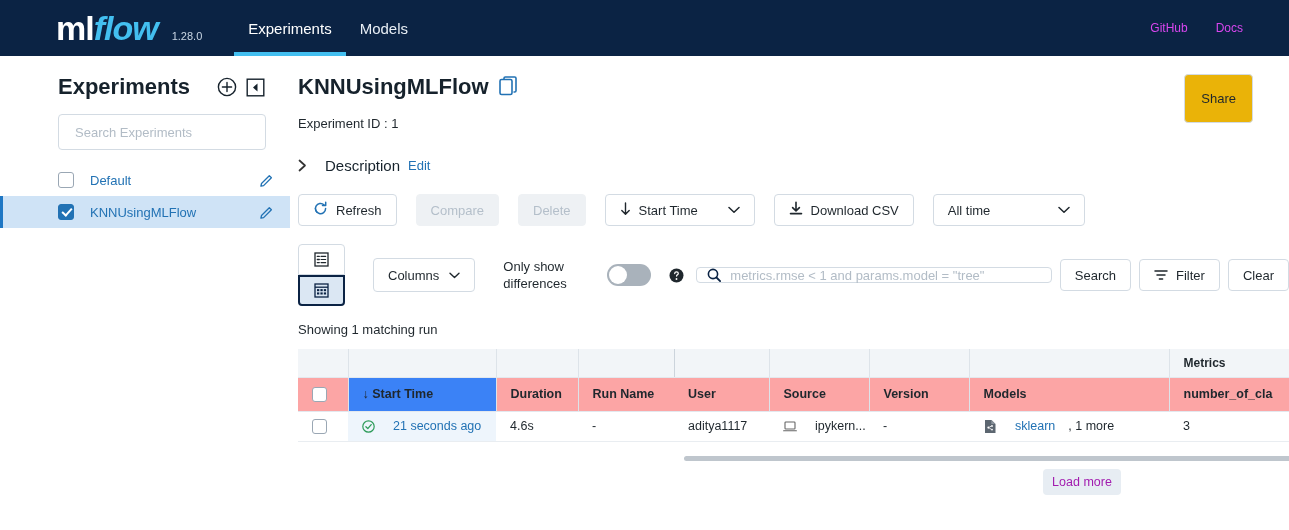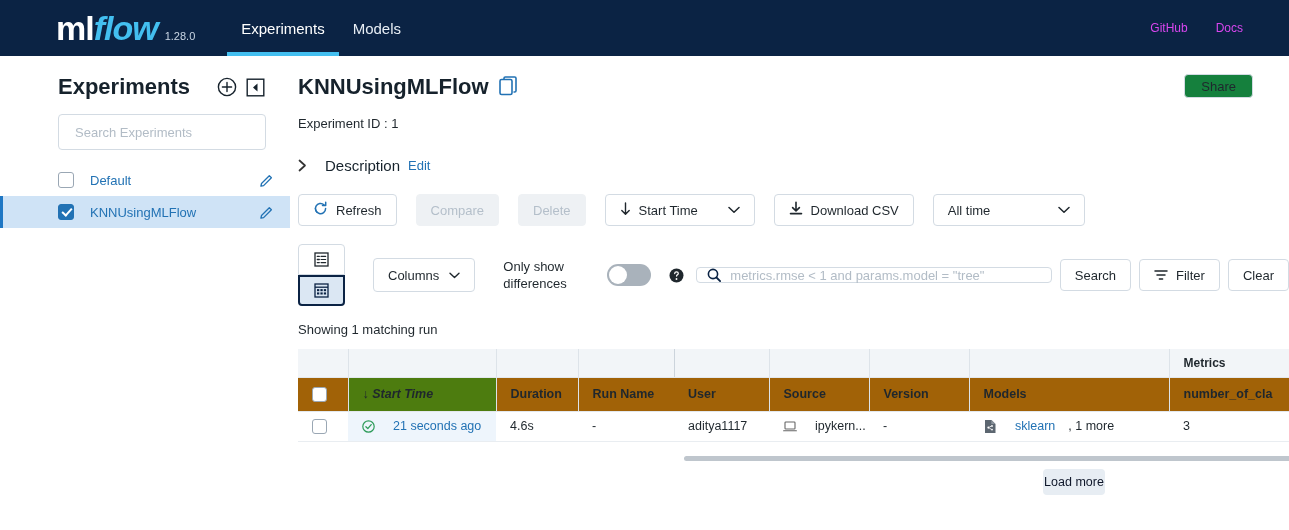--- a/index.html
+++ b/index.html
@@ -12,21 +12,21 @@
   }
 
   
   .topnav {
     height: 56px; background: #0b2344;
     display: flex; align-items: center; position: relative;
   }
   .logo-wrap { display: flex; align-items: baseline; margin-left: 56px; text-align: center; }
   .logo-ml { font-size: 34px; font-weight: 700; color: #ffffff; letter-spacing: -1px; line-height: 1; }
   .logo-flow { font-size: 34px; font-weight: 700; font-style: italic; color: #43bff0; letter-spacing: -1px; line-height: 1; }
-  .logo-ver { font-size: 11px; color: #c9d6e4; margin-left: 7px; }
+  .logo-ver { font-size: 11px; color: #c9d6e4; margin-left: 14px; }
   .nav-items { display: flex; align-items: center; height: 100%; margin-left: 32px; }
   .nav-item {
     height: 100%; display: flex; align-items: center; padding: 0 14px;
     color: #e8eef5; font-size: 15px; cursor: pointer; position: relative;
   }
   .nav-item.active { color: #ffffff; }
   .nav-item.active::after {
     content: ""; position: absolute; left: 0; right: 0; bottom: 0;
     height: 4px; background: #43bff0;
   }
@@ -67,21 +67,21 @@
   }
   .exp-name { margin-left: 16px; color: #2272b4; font-size: 13px; flex: 1; }
   .pencil { margin-right: 16px; color: #2272b4; cursor: pointer; display: flex; }
 
   
   .title-row { display: flex; align-items: center; margin-left: 8px; }
   .page-title { font-size: 22px; font-weight: 700; color: #16222c; }
   .copy-ic { margin-left: 10px; cursor: pointer; display: flex; }
   .share-btn {
     position: absolute; right: 36px; top: 18px; border: 1px solid #d3dbe3;
-    border-radius: 4px; height: 24px; padding: 0 16px; background: #15803d;
+    border-radius: 4px; height: 49px; padding: 0 16px; background: #eab308;
     display: flex; align-items: center; font-size: 13px; color: #1f272d; cursor: pointer;
   }
   .exp-id { margin: 16px 0 0 8px; font-size: 13px; color: #1f272d; }
   .desc-row { display: flex; align-items: center; margin: 26px 0 0 8px; }
   .chev { color: #333; font-size: 13px; margin-right: 18px; cursor: pointer; display: flex; }
   .desc-label { font-size: 15px; color: #16222c; }
   .desc-edit { font-size: 13px; color: #2272b4; margin-left: 8px; cursor: pointer; }
 
   
   .toolbar { display: flex; align-items: center; margin: 20px 0 0 8px; gap: 19px; }
@@ -132,46 +132,46 @@
   .showing { margin: 16px 0 0 8px; font-size: 13px; color: #1f272d; }
   .table-wrap { margin: 12px 0 0 8px; width: 994px; }
   table { border-collapse: collapse; width: 100%; table-layout: fixed; }
   .grp-row td {
     background: #f2f5f8; height: 28px; border-bottom: 1px solid #e3e8ee;
   }
   .grp-row td.sep { border-left: 1px solid #ccd4dc; }
   .grp-row td.tick { border-left: 1px solid #dde3e9; }
   .grp-label { font-size: 12px; font-weight: 700; color: #1f272d; padding-left: 14px; }
   thead.cols th {
-    background: #a16207; height: 34px; font-size: 12.5px; font-weight: 700;
+    background: #fca5a5; height: 34px; font-size: 12.5px; font-weight: 700;
     color: #1f272d; text-align: left; padding-left: 14px;
     border-bottom: 1px solid #e3e8ee; white-space: nowrap; overflow: hidden;
   }
   thead.cols th.tick { border-left: 1px solid #dde3e9; }
-  thead.cols th.sortcol { background: #4d7c0f; font-style: italic; }
+  thead.cols th.sortcol { background: #3b82f6; }
   thead.cols th.cbcell { padding-left: 14px; }
   tbody td {
     height: 30px; font-size: 12.5px; color: #1f272d; padding-left: 14px;
     border-bottom: 1px solid #e9edf1; white-space: nowrap; overflow: hidden;
   }
   tbody td.sortcol { background: #eef5fc; }
   .link { color: #2272b4; cursor: pointer; }
   .cell-flex { display: flex; align-items: center; gap: 18px; }
   .cbox-sm {
     width: 15px; height: 15px; border: 1.5px solid #9aa7b4; border-radius: 3px;
     background: #fff; cursor: pointer;
   }
   .scroll-track {
     margin: 14px 0 0 386px; width: 662px; height: 5px;
     background: #bfc6cd; border-radius: 3px;
   }
   .loadmore {
-    margin: 8px 0 0 745px; width: 62px; height: 26px; background: #e7edf3;
+    margin: 8px 0 0 745px; width: 78px; height: 26px; background: #e7edf3;
     border-radius: 4px; display: flex; align-items: center; justify-content: center;
-    font-size: 12.5px; color: #0f172a; cursor: default;
+    font-size: 12.5px; color: #a21caf; cursor: default;
   }
 </style>
 </head>
 <body>
 
 <div class="topnav">
   <div class="logo-wrap">
     <span class="logo-ml">ml</span>
     <span class="logo-flow">flow</span>
     <span class="logo-ver">1.28.0</span>

